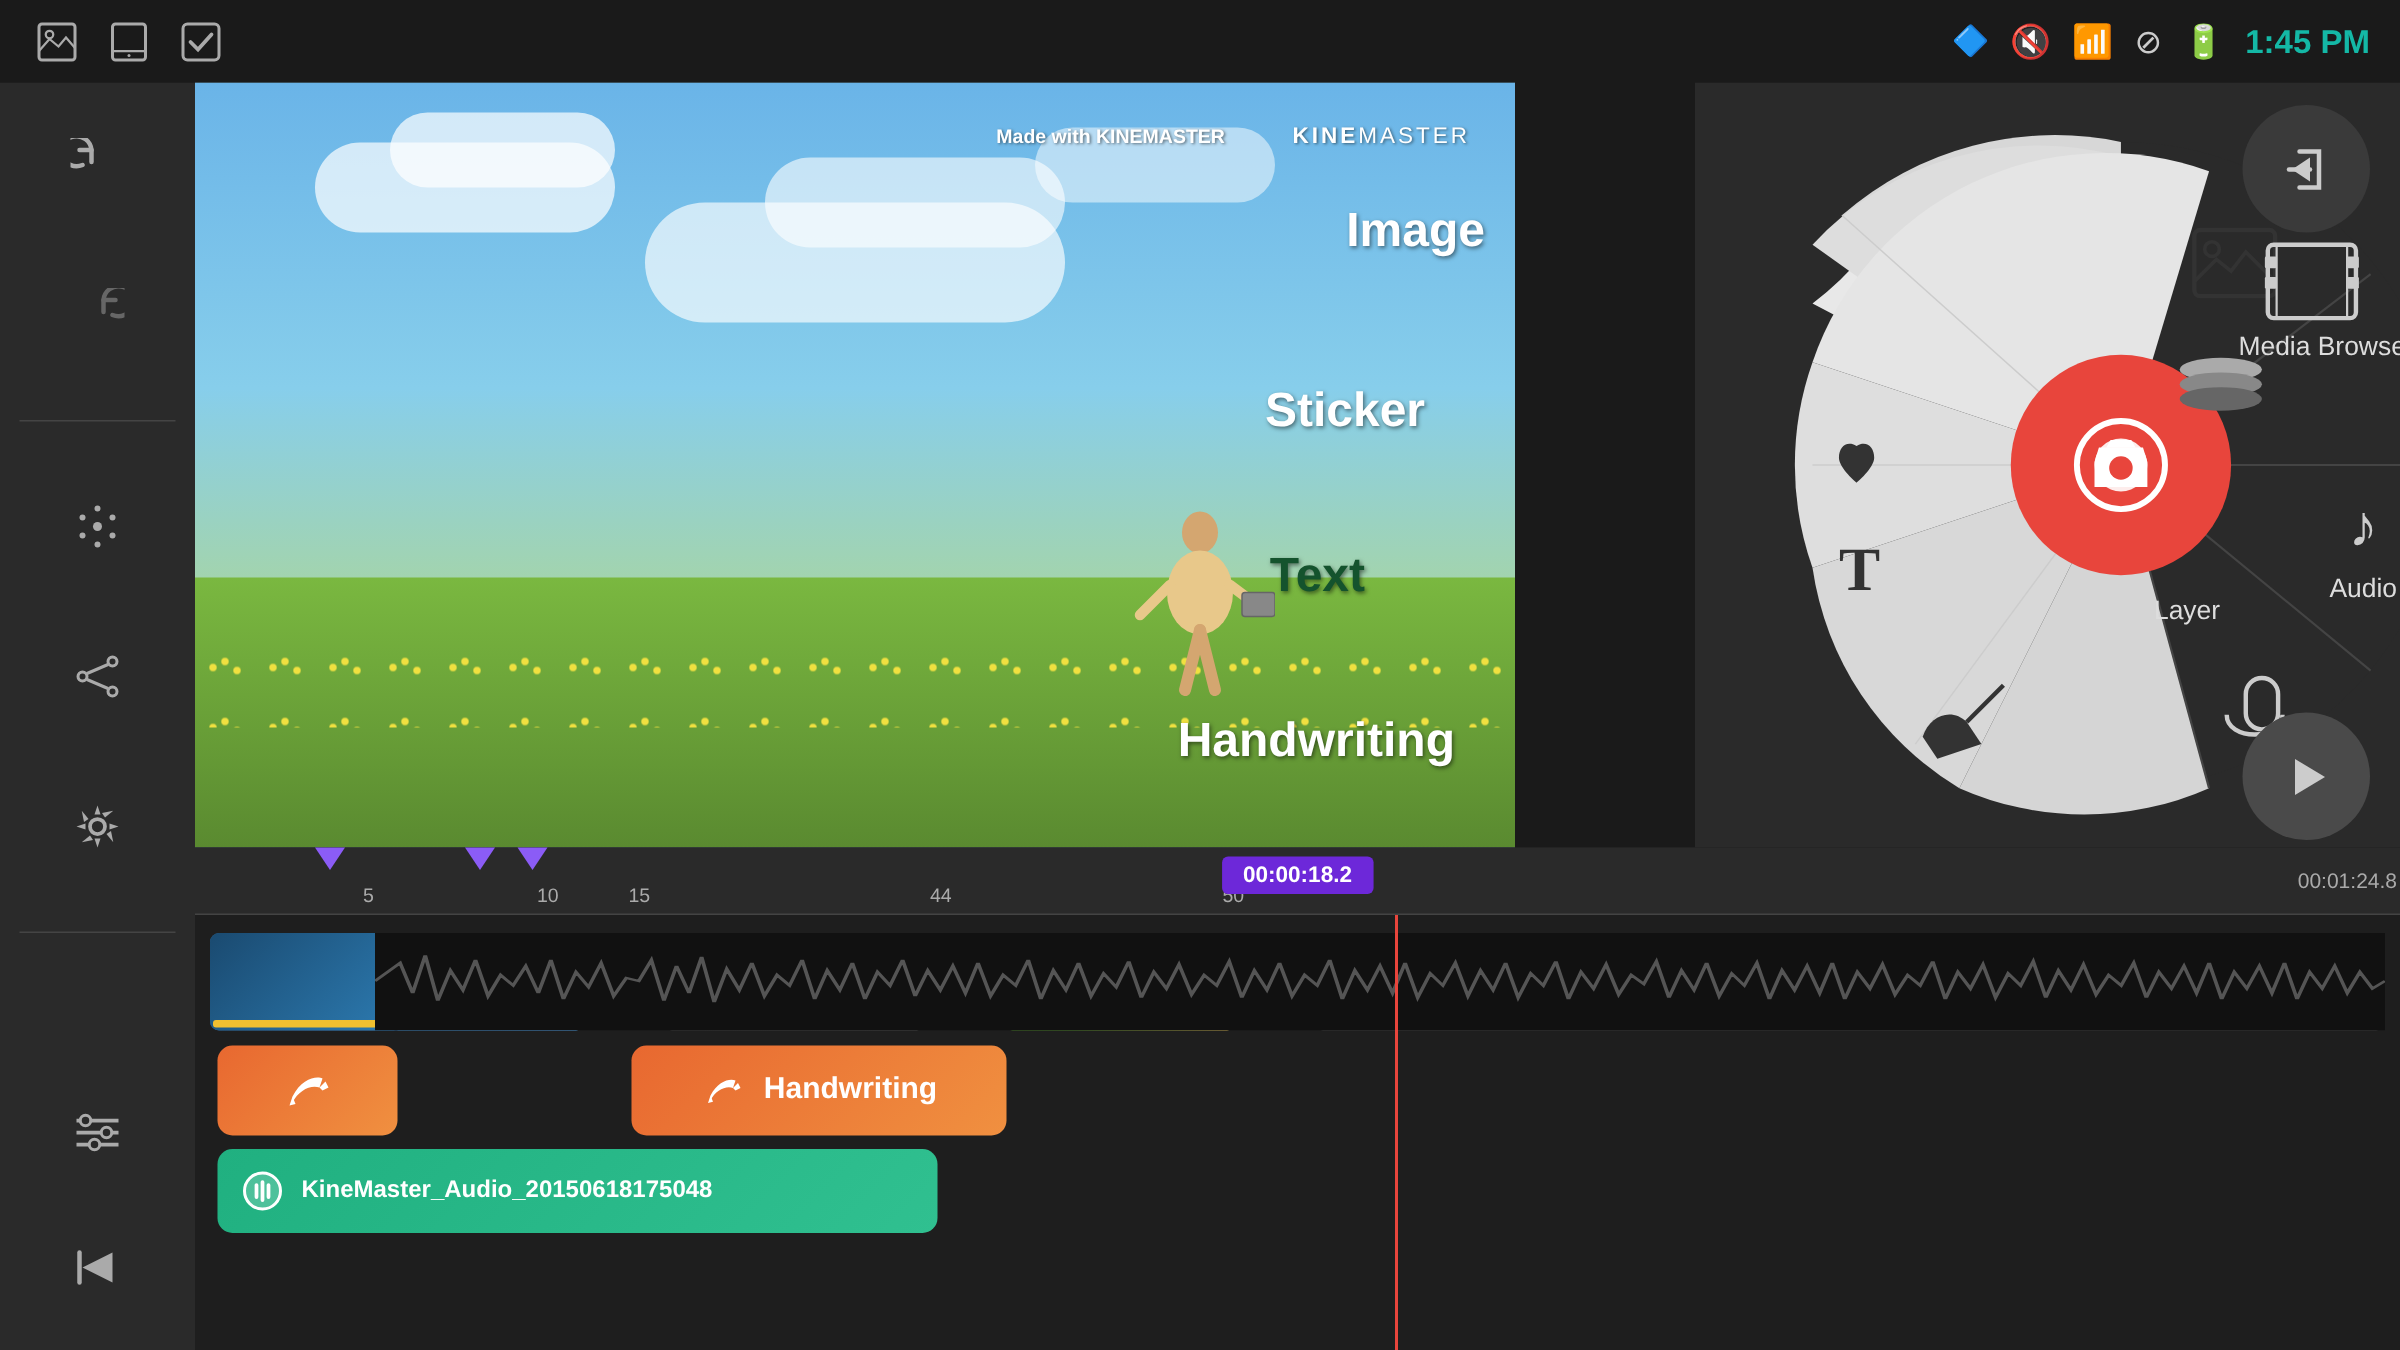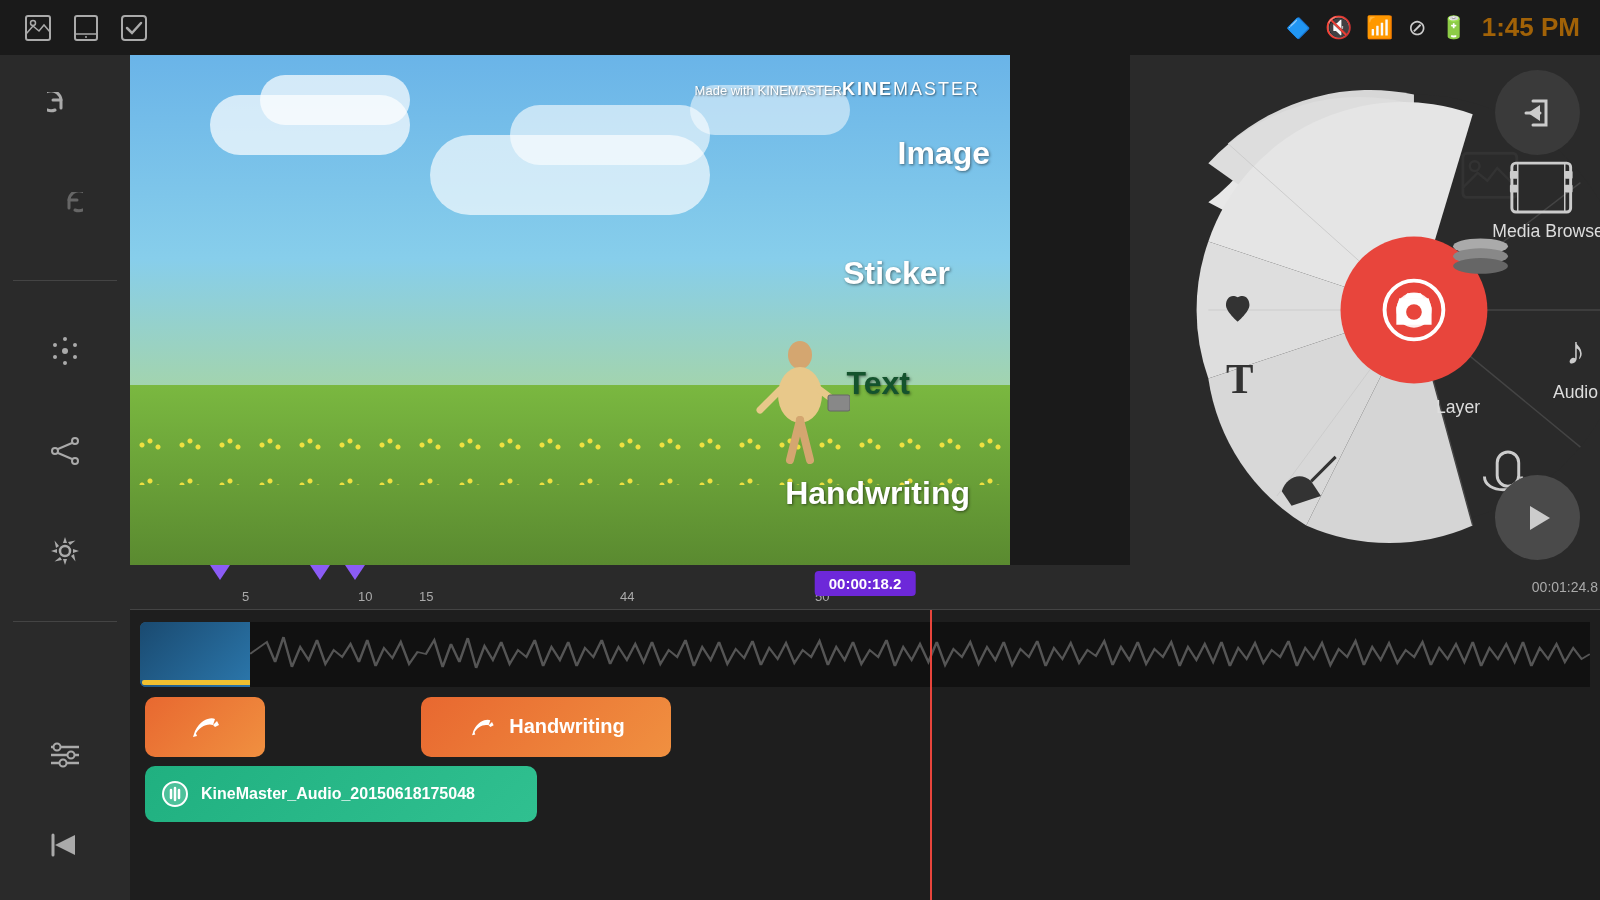--- a/index.html
+++ b/index.html
@@ -39,23 +39,23 @@
       color: #ccc;
     }
     .status-right {
       display: flex;
       align-items: center;
       gap: 14px;
       font-size: 18px;
       color: #ccc;
     }
     .time-display {
-      font-size: 26px;
+      font-size: 22px;
       font-weight: bold;
-      color: #a16207;
+      color: #14b8a6;
     }
 
     
     .sidebar {
       position: absolute;
       left: 0; top: 55px;
       width: 130px;
       bottom: 0;
       background: #2a2a2a;
       display: flex;
@@ -294,21 +294,21 @@
     <ellipse cx="50" cy="55" rx="22" ry="28" fill="#e8c88a"></ellipse>
     <line x1="50" y1="80" x2="40" y2="120" stroke="#d4a670" stroke-width="8" stroke-linecap="round"></line>
     <line x1="50" y1="80" x2="60" y2="120" stroke="#d4a670" stroke-width="8" stroke-linecap="round"></line>
     <line x1="30" y1="50" x2="10" y2="70" stroke="#e8c88a" stroke-width="7" stroke-linecap="round"></line>
     <line x1="70" y1="50" x2="90" y2="65" stroke="#e8c88a" stroke-width="7" stroke-linecap="round"></line>
 
     <rect x="78" y="55" width="22" height="16" rx="2" fill="#888" stroke="#666" stroke-width="1"></rect>
   </svg>
 
   <div class="watermark">
-    <span class="made-with" style="font-size:13px; font-weight:normal;">Made with KINEMASTER</span><strong style="font-size:18px; letter-spacing:2px;">KINE<span style="font-weight:300">MASTER</span></strong>
+    <span class="made-with" style="font-size:13px; font-weight:bold;">Made with KINEMASTER</span><strong style="font-size:15px; letter-spacing:2px;margin-left:45px;">KINE<span style="font-weight:300">MASTER</span></strong>
   </div>
 
   <div style="position:absolute; right:20px; top:80px; font-size:32px; font-weight:bold; color:white; text-shadow:1px 1px 3px rgba(0,0,0,0.5);">Image</div>
   <div style="position:absolute; right:60px; top:200px; font-size:32px; font-weight:bold; color:white; text-shadow:1px 1px 3px rgba(0,0,0,0.5);">Sticker</div>
   <div style="position:absolute; right:100px; top:310px; font-size:32px; font-weight:bold; color:#14532d; text-shadow:1px 1px 3px rgba(0,0,0,0.5);">Text</div>
   <div style="position:absolute; right:40px; top:420px; font-size:32px; font-weight:bold; color:white; text-shadow:1px 1px 3px rgba(0,0,0,0.5);">Handwriting</div>
 </div>
 
 <div class="right-panel">
 
@@ -533,21 +533,21 @@
         <svg width="30" height="30" viewBox="0 0 36 36" fill="white">
           <path d="M8,26 C12,18 20,14 26,16 L28,10 C24,8 14,10 8,22 Z"></path>
           <path d="M26,16 L30,12 L32,16 L28,18 Z"></path>
           <path d="M6,28 L8,22 L10,27 Z"></path>
         </svg>
         <span style="font-size:20px; font-weight:bold; color:white;">Handwriting</span>
       </div>
     </div>
 
     <div style="display:flex; align-items:center; height:58px; margin-left:5px;">
-      <div style="width:392px; height:56px; border-radius:10px; background:linear-gradient(135deg, #20b080, #30c090); display:flex; align-items:center; padding:0 16px; gap:12px; cursor:pointer; flex-shrink:0;">
+      <div style="width:480px; height:56px; border-radius:10px; background:linear-gradient(135deg, #20b080, #30c090); display:flex; align-items:center; padding:0 16px; gap:12px; cursor:pointer; flex-shrink:0;">
         <svg width="28" height="28" viewBox="0 0 28 28" fill="white">
           <circle cx="14" cy="14" r="12" stroke="white" stroke-width="2" fill="rgba(255,255,255,0.2)"></circle>
           <path d="M10,10 L10,18 M14,8 L14,20 M18,10 L18,18" stroke="white" stroke-width="2.5" stroke-linecap="round"></path>
         </svg>
         <span style="font-size:16px; font-weight:bold; color:white;">KineMaster_Audio_20150618175048</span>
       </div>
     </div>
   </div>
 </div>
 

